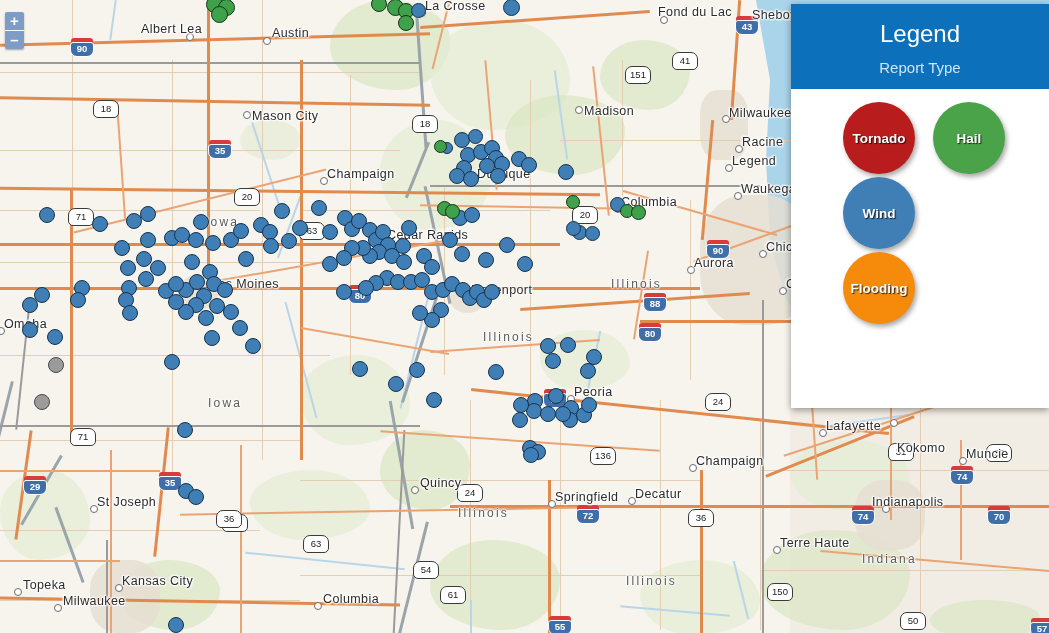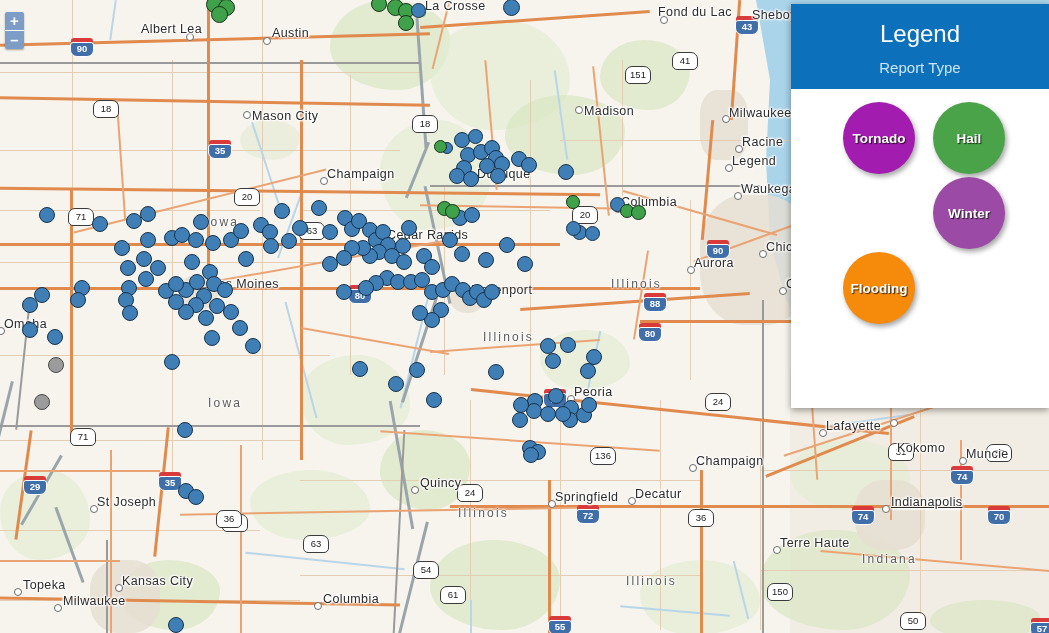--- a/index.html
+++ b/index.html
@@ -451,21 +451,21 @@
         <div class="city-label" style="left: 209px; top: 277px;">Des Moines</div>
         <div class="city-label" style="left: 4px; top: 317px;">Omaha</div>
         <div class="city-label" style="left: 574px; top: 385px;">Peoria</div>
         <div class="city-label" style="left: 826px; top: 419px;">Lafayette</div>
         <div class="city-label" style="left: 897px; top: 409px; margin-top: 32px;">Kokomo</div>
         <div class="city-label" style="left: 966px; top: 447px;">Muncie</div>
         <div class="city-label" style="left: 696px; top: 454px;">Champaign</div>
         <div class="city-label" style="left: 420px; top: 476px;">Quincy</div>
         <div class="city-label" style="left: 555px; top: 490px;">Springfield</div>
         <div class="city-label" style="left: 635px; top: 487px;">Decatur</div>
-        <div class="city-label" style="left: 891px; top: 495px; text-decoration: underline;">Indianapolis</div>
+        <div class="city-label" style="left: 872px; top: 495px;">Indianapolis</div>
         <div class="city-label" style="left: 97px; top: 495px;">St Joseph</div>
         <div class="city-label" style="left: 780px; top: 536px;">Terre Haute</div>
         <div class="city-label" style="left: 122px; top: 574px;">Kansas City</div>
         <div class="city-label" style="left: 23px; top: 578px;">Topeka</div>
         <div class="city-label" style="left: 63px; top: 594px;">Milwaukee</div>
         <div class="city-label" style="left: 323px; top: 592px;">Columbia</div>
       </div>
     <div id="layer-reports">
         <div class="report r-hail" style="left: 205.5px; top: -4.5px; width: 17px; height: 17px;"></div>
         <div class="report r-hail" style="left: 217.5px; top: -1.5px; width: 17px; height: 17px;"></div>
@@ -637,28 +637,28 @@
     <div>+</div>
     <div>–</div>
   </div>
 
   <div id="legend">
     <div id="legend-head">
       <div id="legend-title">Legend</div>
       <div id="legend-sub">Report Type</div>
     </div>
     <div id="legend-body">
-        <div class="lg-item" style="left: 52px; top: 13px; background: #a21caf;">
+        <div class="lg-item" style="left: 52px; top: 13px; background: #b91c1c;">
           <span>Tornado</span>
         </div>
         <div class="lg-item" style="left: 142px; top: 13px; background: rgb(74, 163, 73);">
           <span>Hail</span>
         </div>
-        <div class="lg-item" style="left: 142px; top: 88px; background: rgb(155, 75, 165);">
-          <span>Winter</span>
+        <div class="lg-item" style="left: 52px; top: 88px; background: rgb(63, 127, 181);">
+          <span>Wind</span>
         </div>
         <div class="lg-item" style="left: 52px; top: 163px; background: rgb(245, 138, 11);">
           <span>Flooding</span>
         </div>
       </div>
   </div>
 
 </div>
 
 </body></html>

